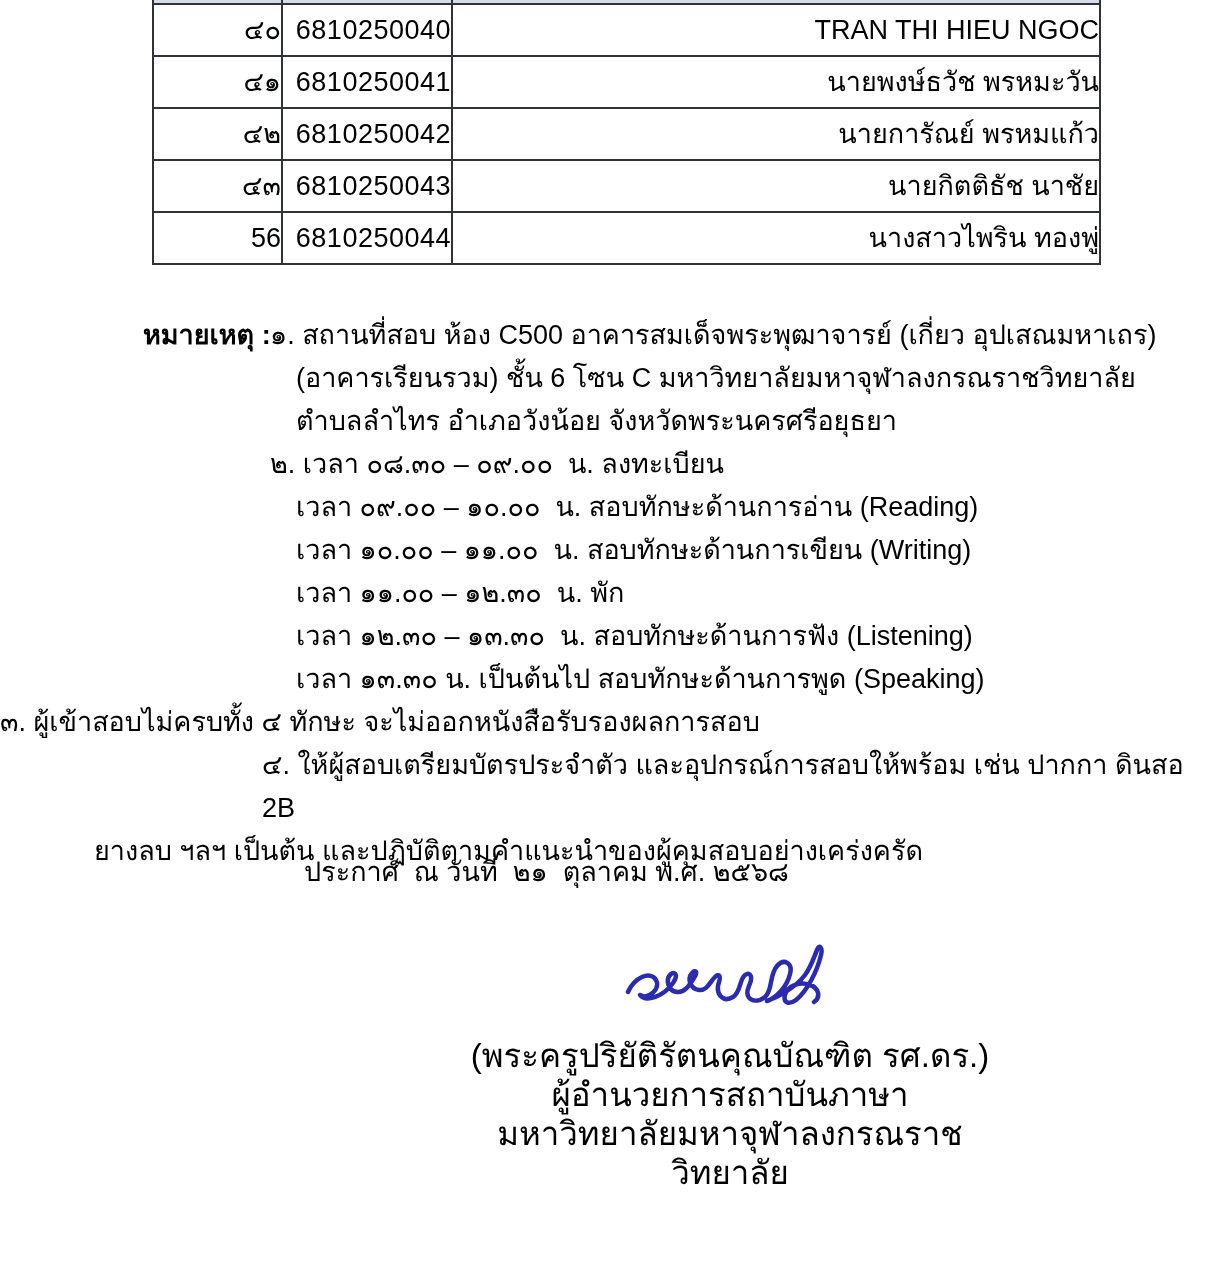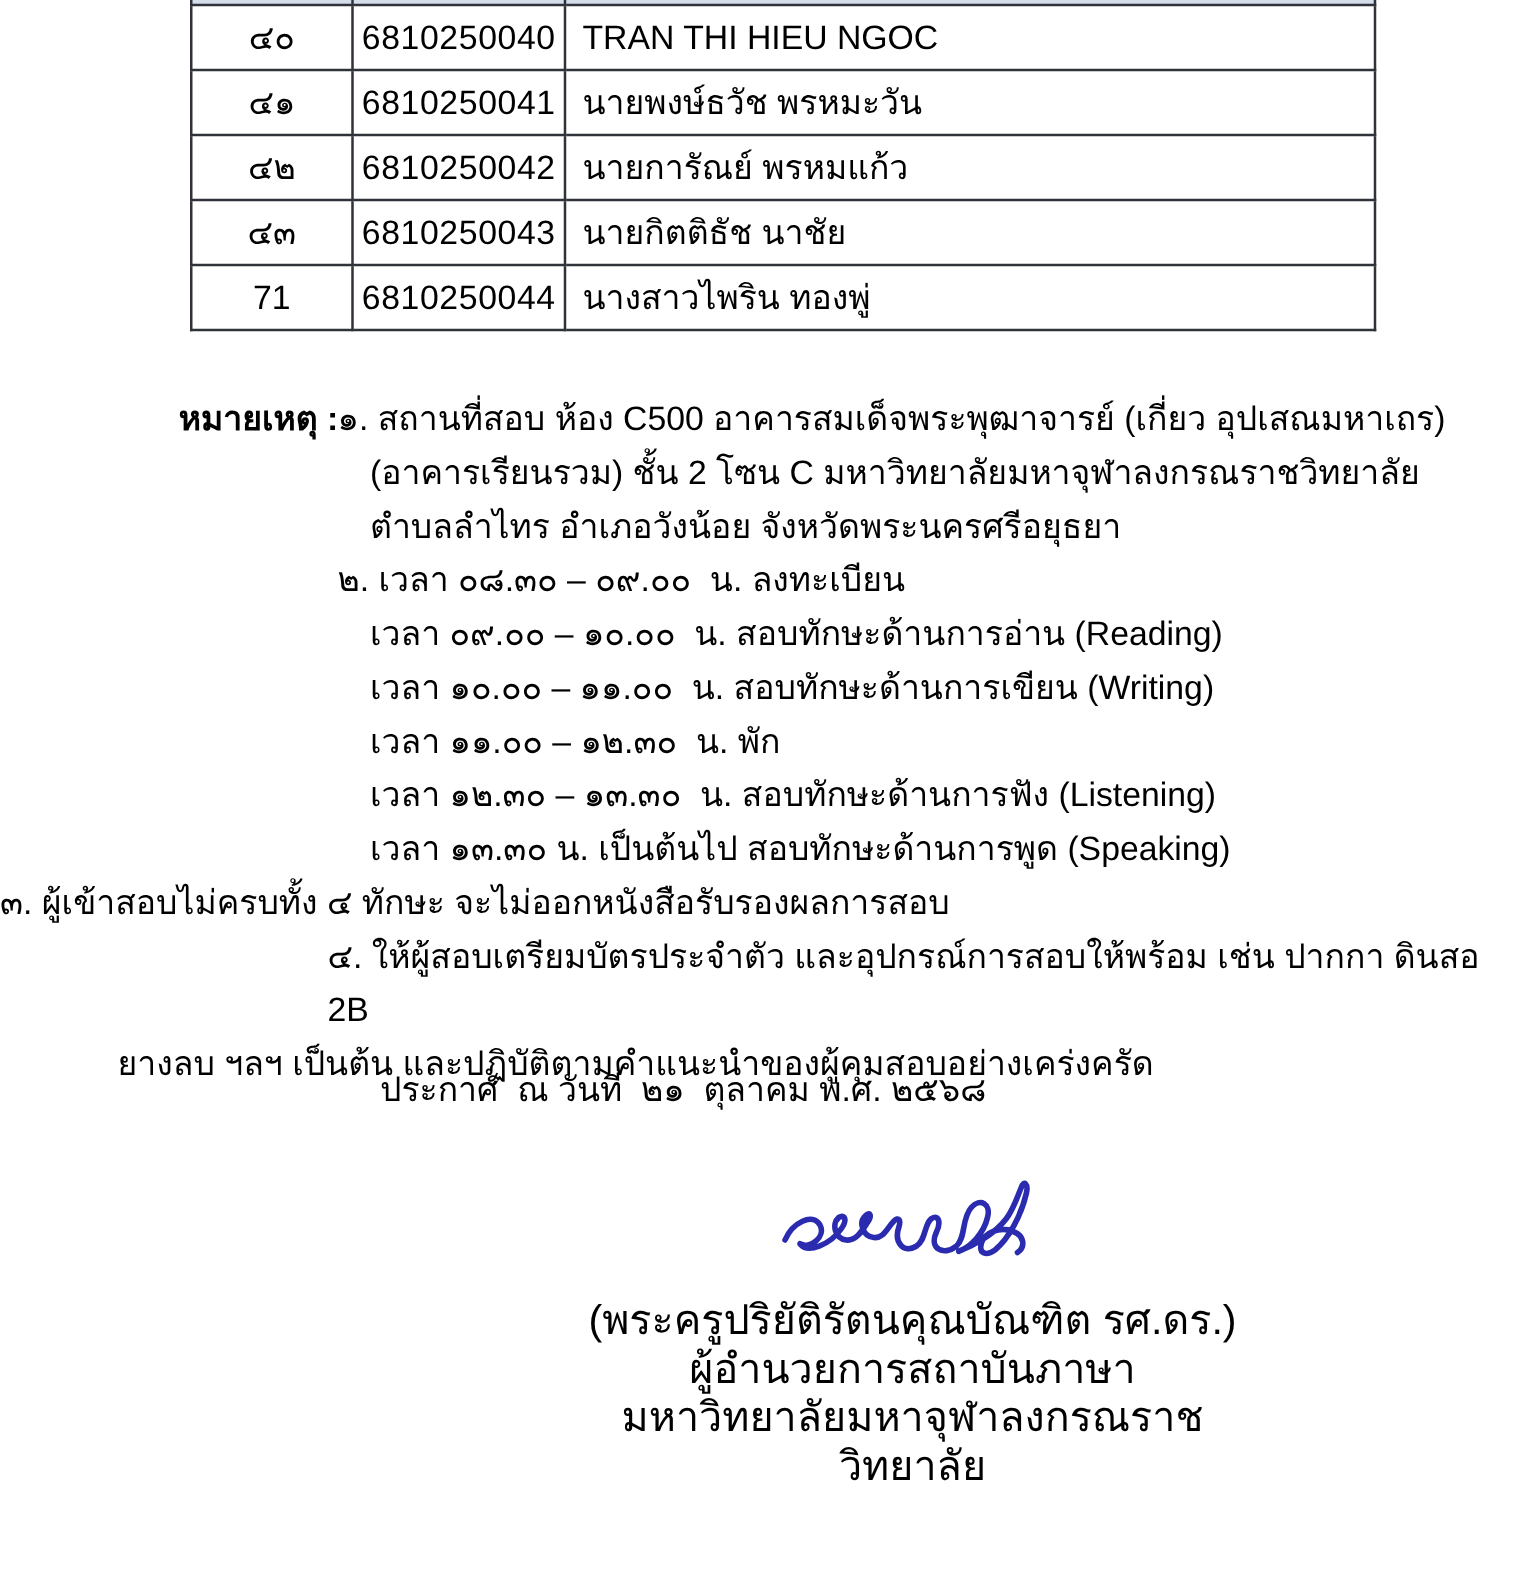--- a/index.html
+++ b/index.html
@@ -12,21 +12,21 @@
   .roster{
     position:absolute;left:152px;top:0;
     border-collapse:collapse;table-layout:fixed;
   }
   .roster td{
     border:2px solid #2f3238;
     font-size:27px;line-height:1;vertical-align:middle;
     padding:0;background:#fff;
   }
   .roster tr.cut td{height:3px;border-top:none;background:#d5ddeb;}
-  .roster tr.datarow td{height:50px;}
+  .roster tr.datarow td{height:50px;text-align:right;}
   td.c-no{width:127px;text-align:center;}
   td.c-id{width:168px;text-align:center;letter-spacing:.5px;}
   td.c-name{width:633px;text-align:left;padding-left:13px;}
   
   .notes{position:absolute;left:0;top:314px;width:1224px;font-size:27px;}
   .note-line{position:relative;min-height:43px;line-height:43px;white-space:pre-wrap;}
   .note-label{position:absolute;left:143px;top:0;font-weight:bold;white-space:pre;}
   .ind-item  {padding-left:270px;}
   .ind-cont  {padding-left:296px;}
   .ind-item3 {}
@@ -69,30 +69,30 @@
         <td class="c-no">๔๒</td>
         <td class="c-id">6810250042</td>
         <td class="c-name">นายการัณย์ พรหมแก้ว</td>
       </tr>
       <tr class="datarow">
         <td class="c-no">๔๓</td>
         <td class="c-id">6810250043</td>
         <td class="c-name">นายกิตติธัช นาชัย</td>
       </tr>
       <tr class="datarow">
-        <td class="c-no">71</td>
+        <td class="c-no">56</td>
         <td class="c-id">6810250044</td>
         <td class="c-name">นางสาวไพริน ทองพู่</td>
       </tr>
     </tbody>
 </table>
 
 <div class="notes" id="notes-box">
     <div class="note-line ind-item"><span class="note-label">หมายเหตุ : </span><span>๑. สถานที่สอบ ห้อง C500 อาคารสมเด็จพระพุฒาจารย์ (เกี่ยว อุปเสณมหาเถร)</span></div>
-    <div class="note-line ind-cont"><span>(อาคารเรียนรวม) ชั้น 2 โซน C มหาวิทยาลัยมหาจุฬาลงกรณราชวิทยาลัย</span></div>
+    <div class="note-line ind-cont"><span>(อาคารเรียนรวม) ชั้น 6 โซน C มหาวิทยาลัยมหาจุฬาลงกรณราชวิทยาลัย</span></div>
     <div class="note-line ind-cont"><span>ตำบลลำไทร อำเภอวังน้อย จังหวัดพระนครศรีอยุธยา</span></div>
     <div class="note-line ind-item"><span>๒. เวลา ๐๘.๓๐ – ๐๙.๐๐  น. ลงทะเบียน</span></div>
     <div class="note-line ind-cont"><span>เวลา ๐๙.๐๐ – ๑๐.๐๐  น. สอบทักษะด้านการอ่าน (Reading)</span></div>
     <div class="note-line ind-cont"><span>เวลา ๑๐.๐๐ – ๑๑.๐๐  น. สอบทักษะด้านการเขียน (Writing)</span></div>
     <div class="note-line ind-cont"><span>เวลา ๑๑.๐๐ – ๑๒.๓๐  น. พัก</span></div>
     <div class="note-line ind-cont"><span>เวลา ๑๒.๓๐ – ๑๓.๓๐  น. สอบทักษะด้านการฟัง (Listening)</span></div>
     <div class="note-line ind-cont"><span>เวลา ๑๓.๓๐ น. เป็นต้นไป สอบทักษะด้านการพูด (Speaking)</span></div>
     <div class="note-line ind-item3"><span>๓. ผู้เข้าสอบไม่ครบทั้ง ๔ ทักษะ จะไม่ออกหนังสือรับรองผลการสอบ</span></div>
     <div class="note-line ind-item4"><span>๔. ให้ผู้สอบเตรียมบัตรประจำตัว และอุปกรณ์การสอบให้พร้อม เช่น ปากกา ดินสอ 2B</span></div>
     <div class="note-line ind-flush"><span>ยางลบ ฯลฯ เป็นต้น และปฏิบัติตามคำแนะนำของผู้คุมสอบอย่างเคร่งครัด</span></div>

